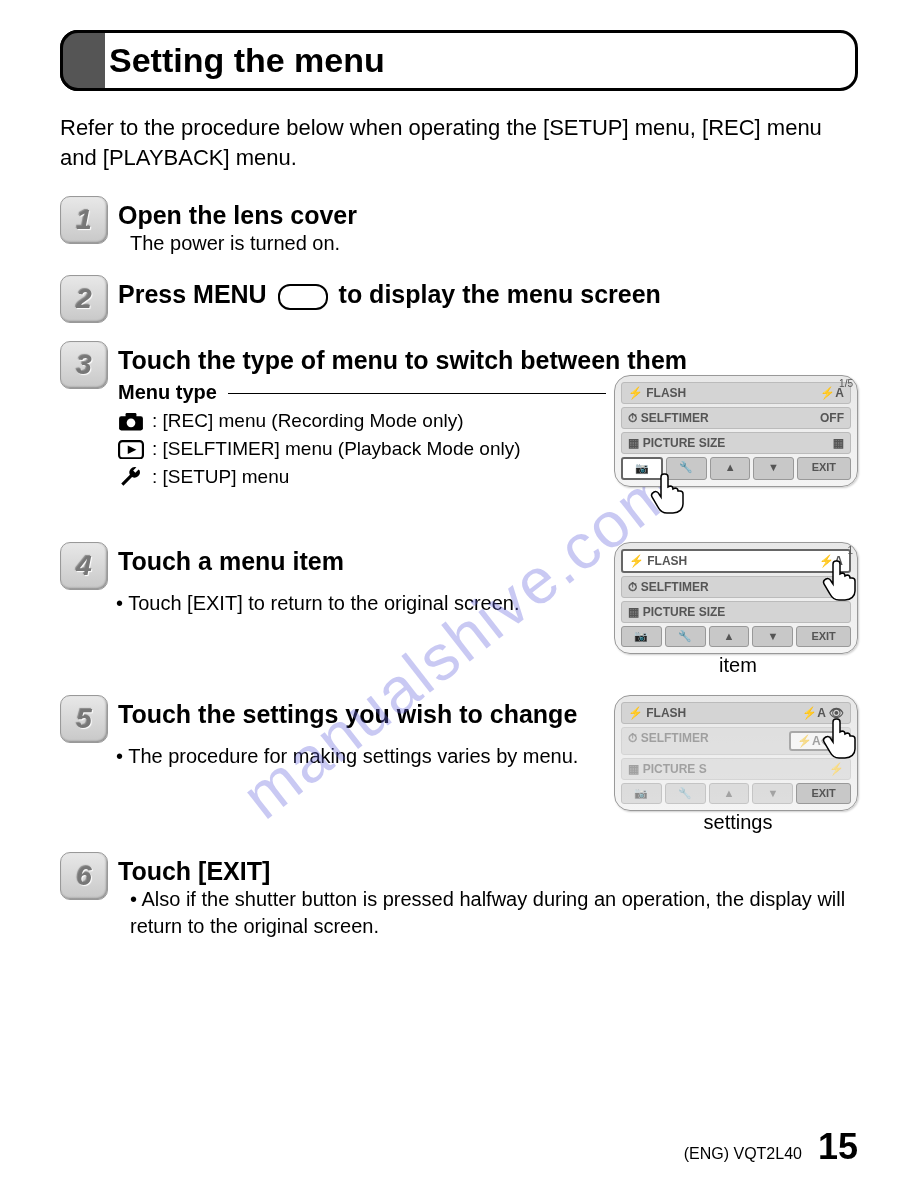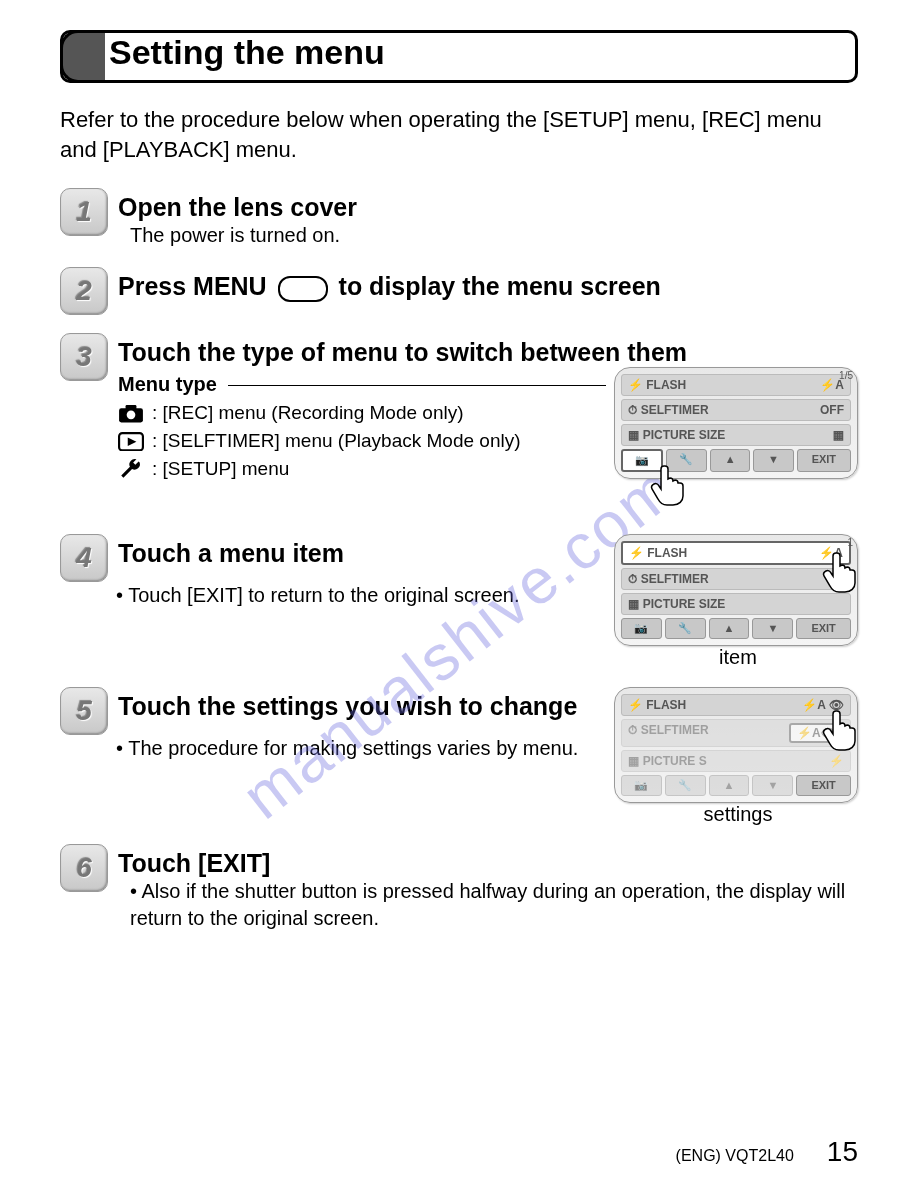--- a/index.html
+++ b/index.html
@@ -1,17 +1,17 @@
 <!DOCTYPE html>
 <html><head>
 <meta charset="utf-8">
 <style>
 body{margin:0;padding:0;font-family:Arial,Helvetica,sans-serif;background:#fff;color:#000}
 .page{width:918px;min-height:1188px;margin:0 auto;position:relative;padding:30px 60px 20px;box-sizing:border-box}
-.title-box{border:3px solid #000;border-radius:10px;padding:0 20px 8px 46px;position:relative;margin-bottom:22px}
+.title-box{border:3px solid #000;border-radius:18px;padding:8px 20px 8px 46px;position:relative;margin-bottom:22px}
 .title-tab{position:absolute;left:-3px;top:-3px;bottom:-3px;width:42px;background:#555;border-radius:18px 0 0 18px;border:3px solid #000;border-right:none}
 .title-text{font-size:34px;font-weight:700}
 .intro{font-size:22px;line-height:1.35;margin-bottom:24px}
 .step{display:flex;flex-direction:column;margin-bottom:18px;clear:both}
 .step-head{display:flex;align-items:flex-start}
 .step-num{width:46px;height:46px;flex:0 0 46px;border-radius:10px;background:linear-gradient(#e8e8e8,#c8c8c8);border:1px solid #999;box-shadow:inset -1px -1px 2px rgba(0,0,0,.3);display:flex;align-items:center;justify-content:center;font-size:28px;font-weight:700;font-style:italic;color:#777;margin-right:10px;text-shadow:1px 1px 1px #fff,-1px -1px 1px #888}
 .step-title{font-size:25px;font-weight:700;line-height:1.2;padding-top:4px}
 .step-body{margin-left:56px;font-size:20px;line-height:1.35}
 .subtitle{font-weight:700;font-size:20px;margin-top:6px}
 .menu-types{margin-top:6px}
@@ -25,22 +25,22 @@
 .sc-btn.sel{background:#fff;border:2px solid #666}
 .sc-label{text-align:center;font-size:20px;color:#000;margin-top:6px}
 .hand{position:absolute;width:50px;height:50px}
 .hand svg{width:100%;height:100%}
 .menu-btn{display:inline-block;width:46px;height:22px;border:2px solid #000;border-radius:12px;vertical-align:middle;margin:0 4px;background:#fff}
 .with-line{position:relative}
 .with-line::after{content:"";position:absolute;left:110px;right:0;top:12px;border-top:1px solid #000}
 .step-right-block{display:flex;align-items:flex-start}
 .step-left{flex:1}
 .step-screen-col{width:240px;margin-left:12px}
-.footer{position:absolute;bottom:20px;right:60px;display:flex;align-items:baseline;gap:33px;font-size:16px}
-.page-num{font-size:28px;font-weight:400}
+.footer{position:absolute;bottom:20px;right:60px;display:flex;align-items:baseline;gap:16px;font-size:16px}
+.page-num{font-size:36px;font-weight:700}
 .watermark{position:absolute;left:50%;top:54%;transform:translate(-50%,-50%) rotate(-38deg);font-size:64px;color:rgba(100,100,220,.35);pointer-events:none;font-weight:400;letter-spacing:2px;white-space:nowrap}
 </style>
 </head>
 <body>
 
 <div class="page">
 
 <div class="watermark">manualshive.com</div>
 
 <div class="title-box">

